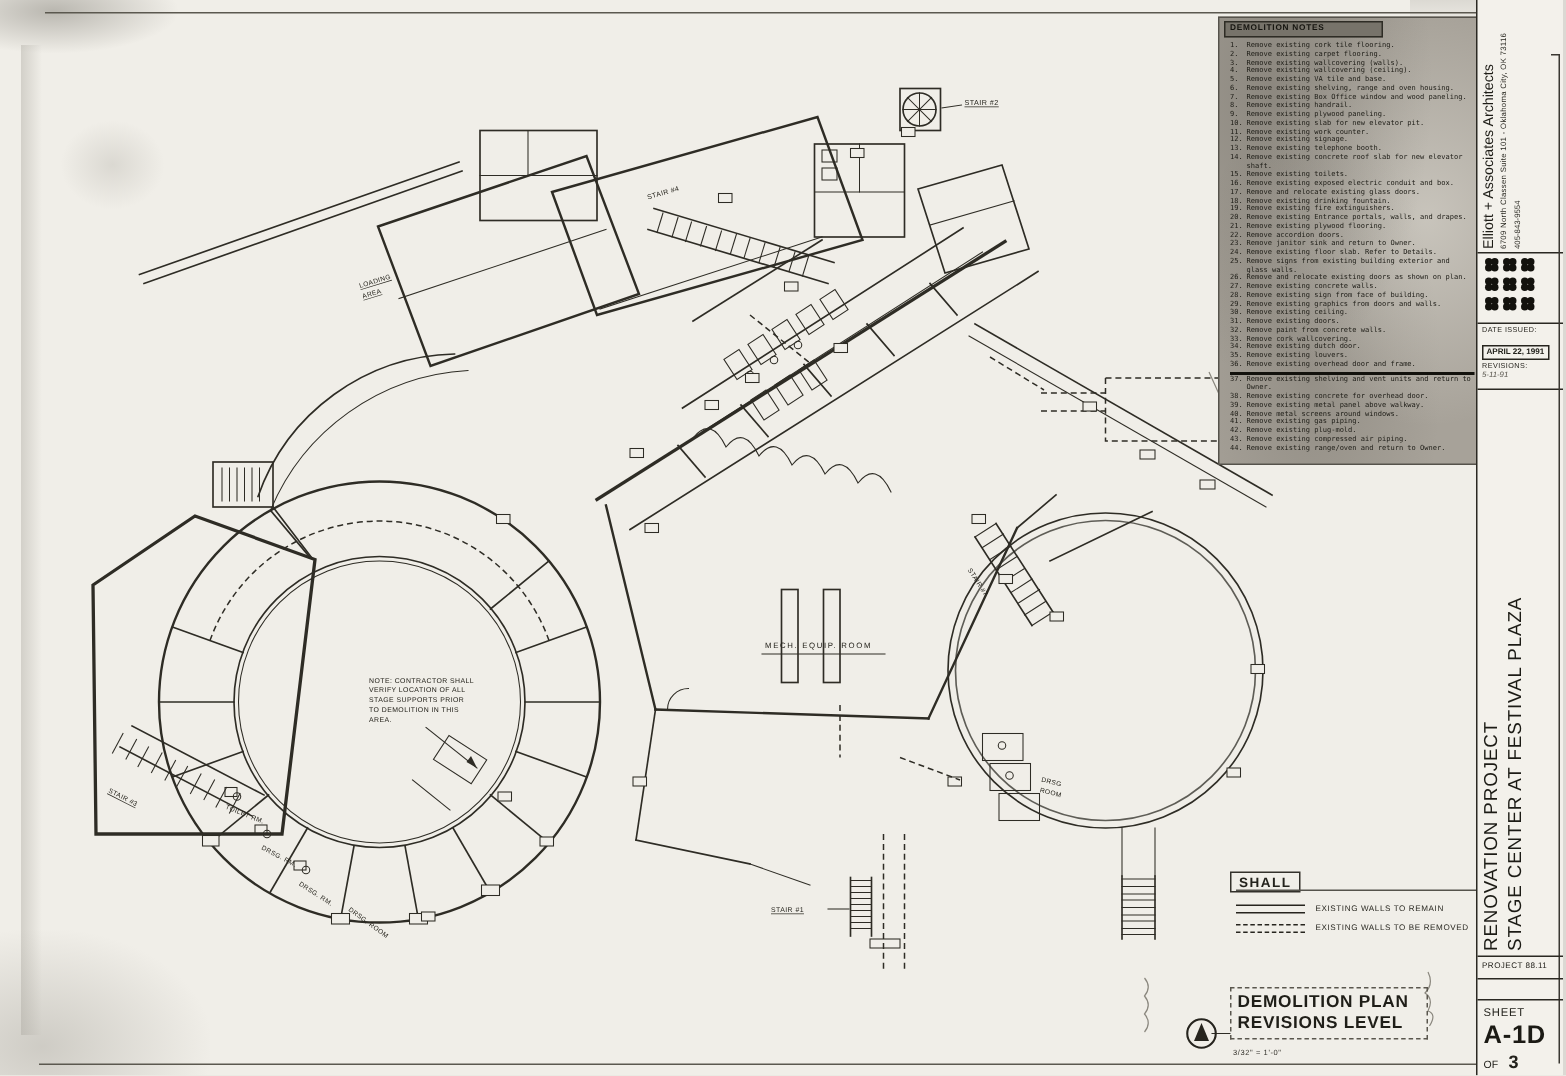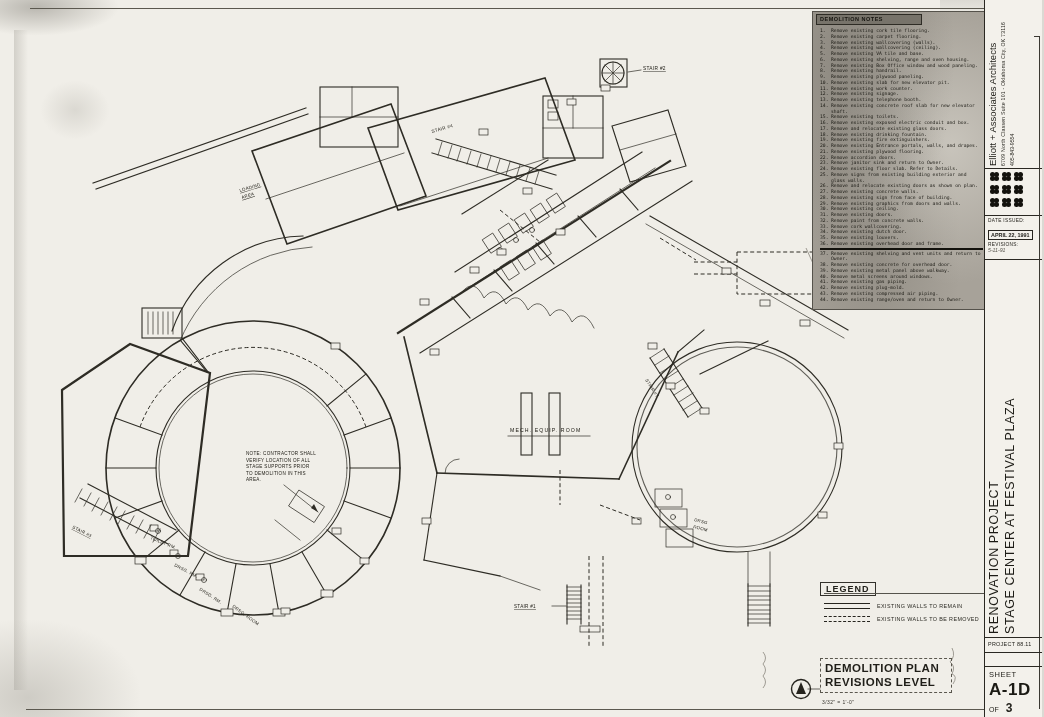--- a/index.html
+++ b/index.html
@@ -594,21 +594,21 @@
         </div>
 
         <div class="note-line">
           <span class="nn">44.</span>
           <span class="nt">Remove existing range/oven and return to Owner.</span>
         </div>
       </div>
   </div>
 
   <div class="legend">
-    <span class="legend-title">LEGEND</span>
+    <span class="legend-title">SHALL</span>
     <div class="legend-rule"></div>
     <div class="legend-row">
       <div class="sym-solid"></div>
       <div class="legend-label">EXISTING WALLS TO REMAIN</div>
     </div>
     <div class="legend-row">
       <div class="sym-dashed"></div>
       <div class="legend-label">EXISTING WALLS TO BE REMOVED</div>
     </div>
   </div>

